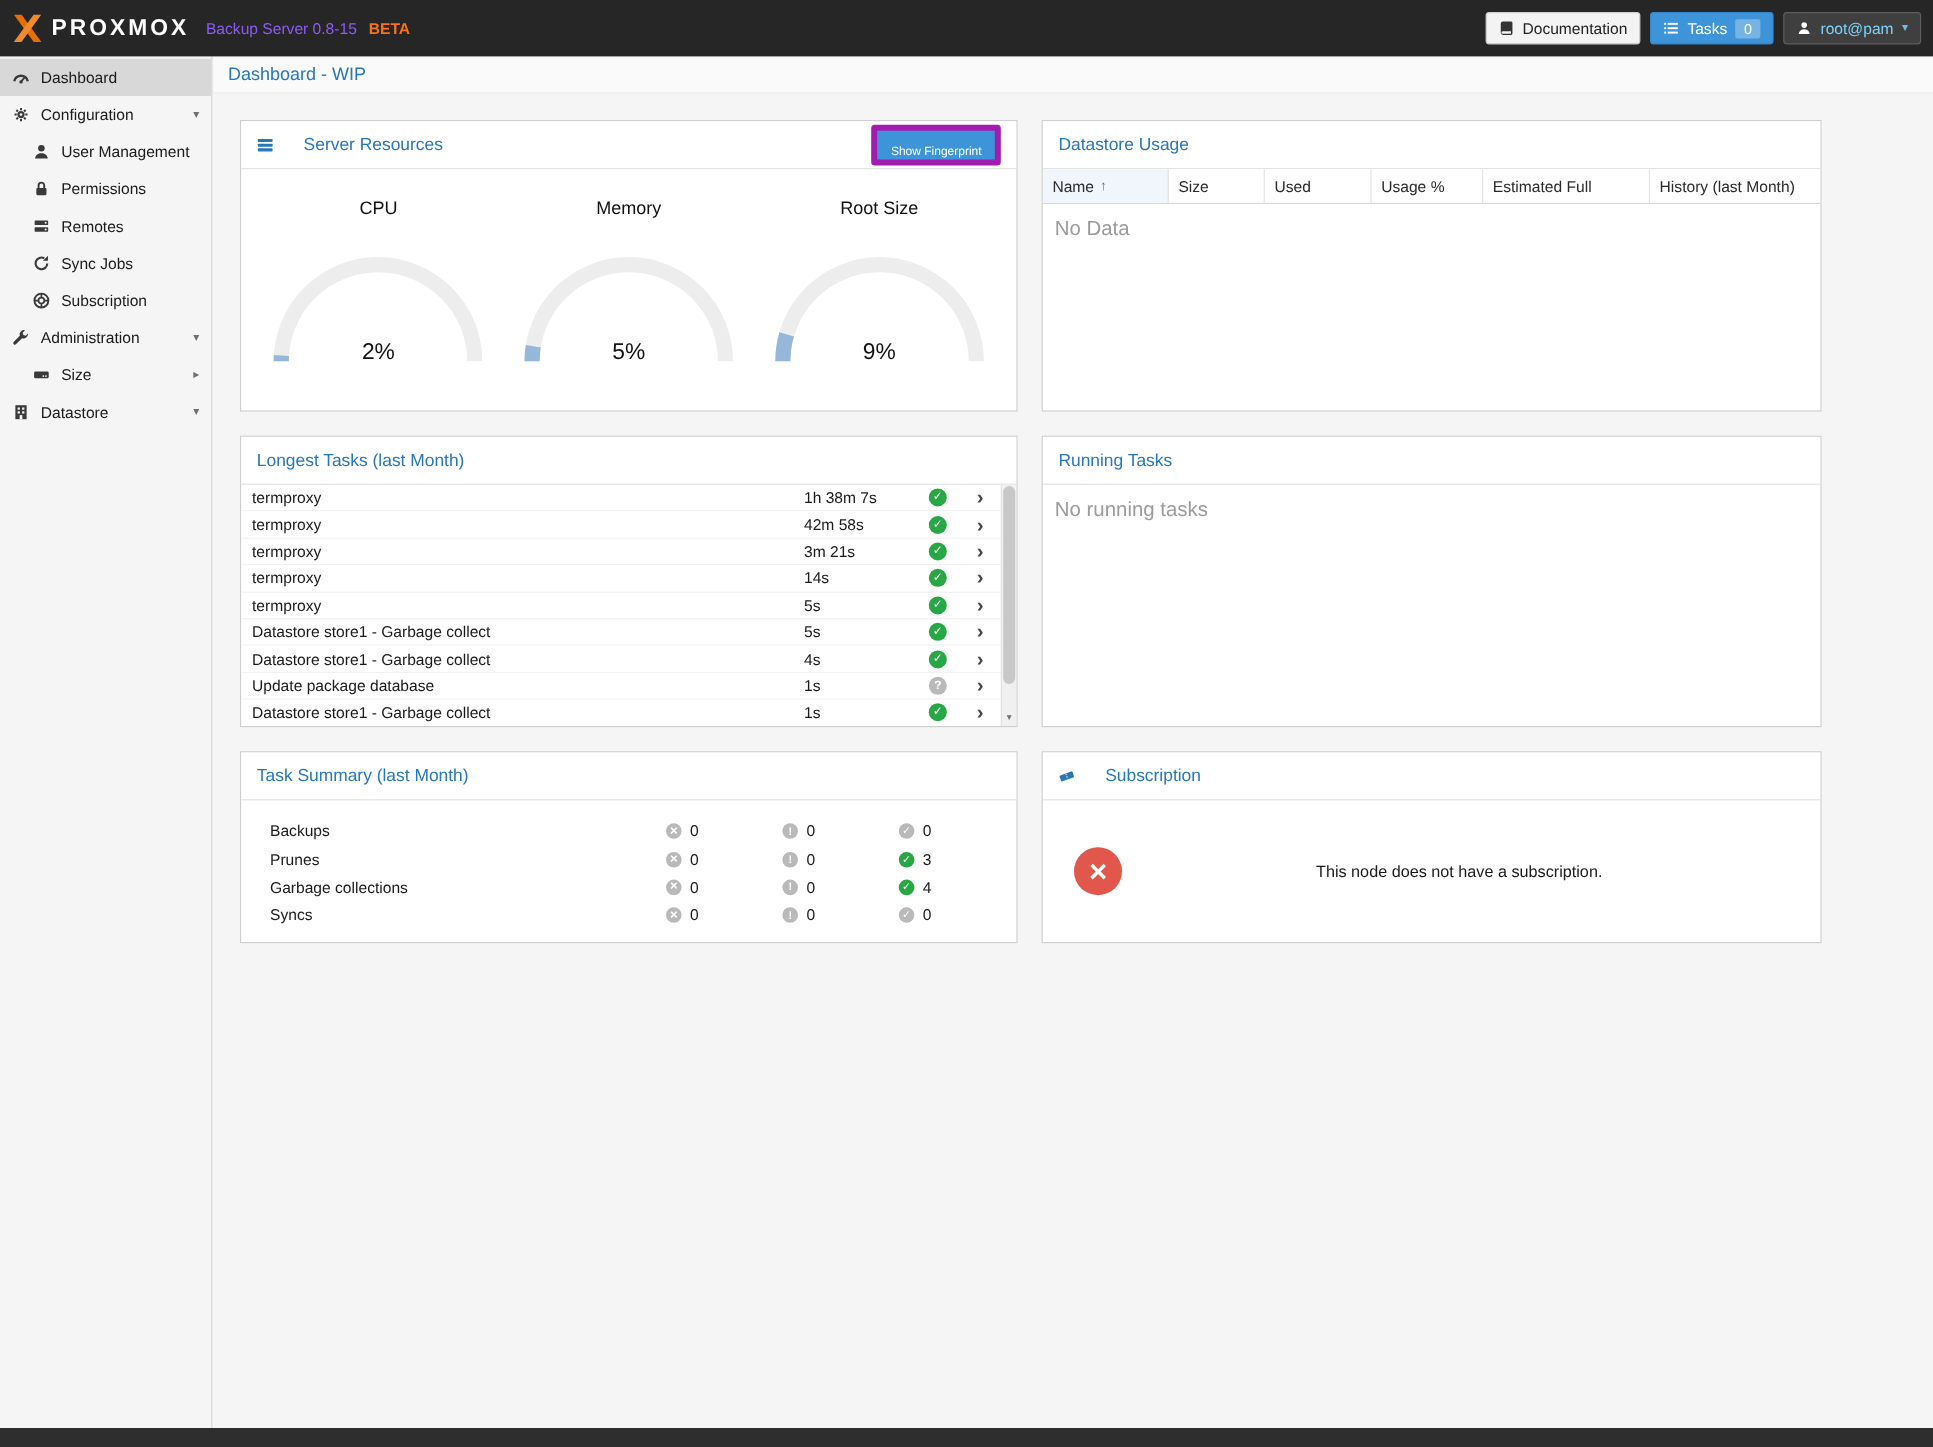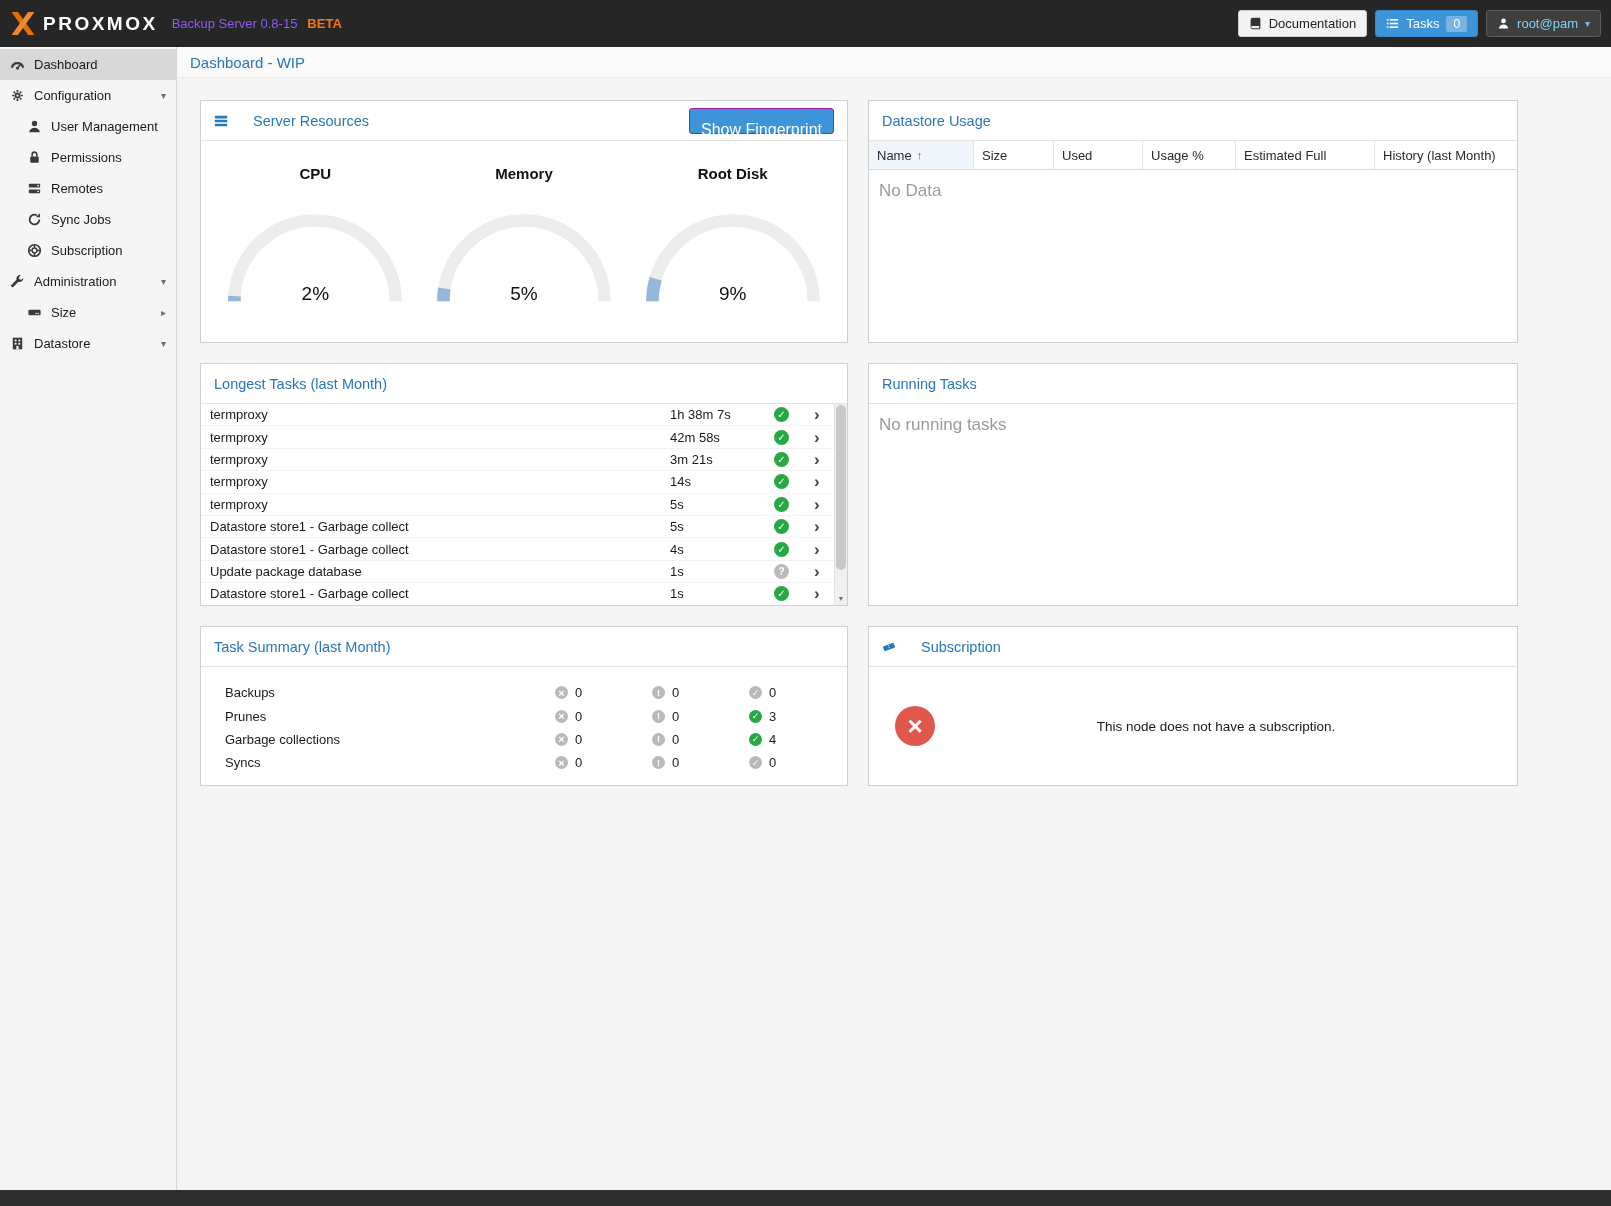--- a/index.html
+++ b/index.html
@@ -30,26 +30,26 @@
 
 
 .main{position:absolute;left:178px;top:47px;right:0;bottom:16px;background:#f5f5f5;overflow:hidden}
 .page-header{height:31px;background:#fafafa;border-bottom:1px solid #e9e9e9;display:flex;align-items:center;padding:0 12px}
 .page-title{color:#2777bb;font-size:15px}
 .panel-grid{display:grid;grid-template-columns:648px 650px;grid-template-rows:243px 243px 160px;gap:20px;padding:22px 0 0 22px}
 .panel{background:#fff;border:1px solid #cfcfcf;display:flex;flex-direction:column;overflow:hidden}
 .panel-header{height:40px;flex:none;border-bottom:1px solid #e3e3e3;display:flex;align-items:center;gap:25px;padding:0 13px;background:#fff}
 .panel-title{color:#2777bb;font-size:14.5px}
 .panel-body{flex:1;position:relative;overflow:hidden}
-.fingerprint-btn{margin-left:auto;height:26px;padding:12px 11px;background:#3d94d9;border:1px solid #a21caf;border-radius:3px;color:#fff;font-size:16px;font-family:inherit;cursor:pointer}
+.fingerprint-btn{margin-left:auto;height:26px;padding:12px 11px;background:#3d94d9;border:5px solid #a21caf;border-radius:3px;color:#fff;font-size:10px;font-family:inherit;cursor:pointer}
 
 
 .gauges{display:flex;height:100%;padding:10px 10px 0}
 .gauge-col{flex:1;display:flex;flex-direction:column;align-items:center}
-.gauge-label{font-weight:bold;font-size:15px;margin:14px 0 22px;color:#111}
+.gauge-label{font-weight:normal;font-size:15px;margin:14px 0 22px;color:#111}
 .gauge{position:relative;width:190px;height:102px}
 .gauge svg{width:190px;height:102px;display:block}
 .gauge-track{fill:none;stroke:#ededed;stroke-width:13}
 .gauge-value{fill:none;stroke:#95b7da;stroke-width:13}
 .gauge-text{position:absolute;left:0;right:0;bottom:1px;text-align:center;font-size:19px;color:#111}
 
 
 .dtable-head{display:grid;grid-template-columns:105px 80px 89px 93px 139px minmax(0,1fr);border-bottom:1px solid #d9d9d9;background:#fff}
 .dcell{padding:0 8px;font-size:13px;color:#2a2a2a;border-right:1px solid #e3e3e3;display:flex;align-items:center;gap:5px;height:28px;cursor:pointer}
 .dcell:last-child{border-right:none}
@@ -260,21 +260,21 @@
             <div class="gauge-label">Memory</div>
             <div class="gauge">
               <svg viewBox="0 0 190 105">
                 <path class="gauge-track" d="M12 100 A83 83 0 0 1 178 100"></path>
                 <path class="gauge-value" d="M12 100 A83 83 0 0 1 178 100" stroke-dasharray="13.036575317382812 260.73150634765625"></path>
               </svg>
               <span class="gauge-text">5%</span>
             </div>
           </div>
           <div class="gauge-col">
-            <div class="gauge-label">Root Disk</div>
+            <div class="gauge-label">Root Size</div>
             <div class="gauge">
               <svg viewBox="0 0 190 105">
                 <path class="gauge-track" d="M12 100 A83 83 0 0 1 178 100"></path>
                 <path class="gauge-value" d="M12 100 A83 83 0 0 1 178 100" stroke-dasharray="23.465835571289062 260.73150634765625"></path>
               </svg>
               <span class="gauge-text">9%</span>
             </div>
           </div>
         </div>
       </div>

